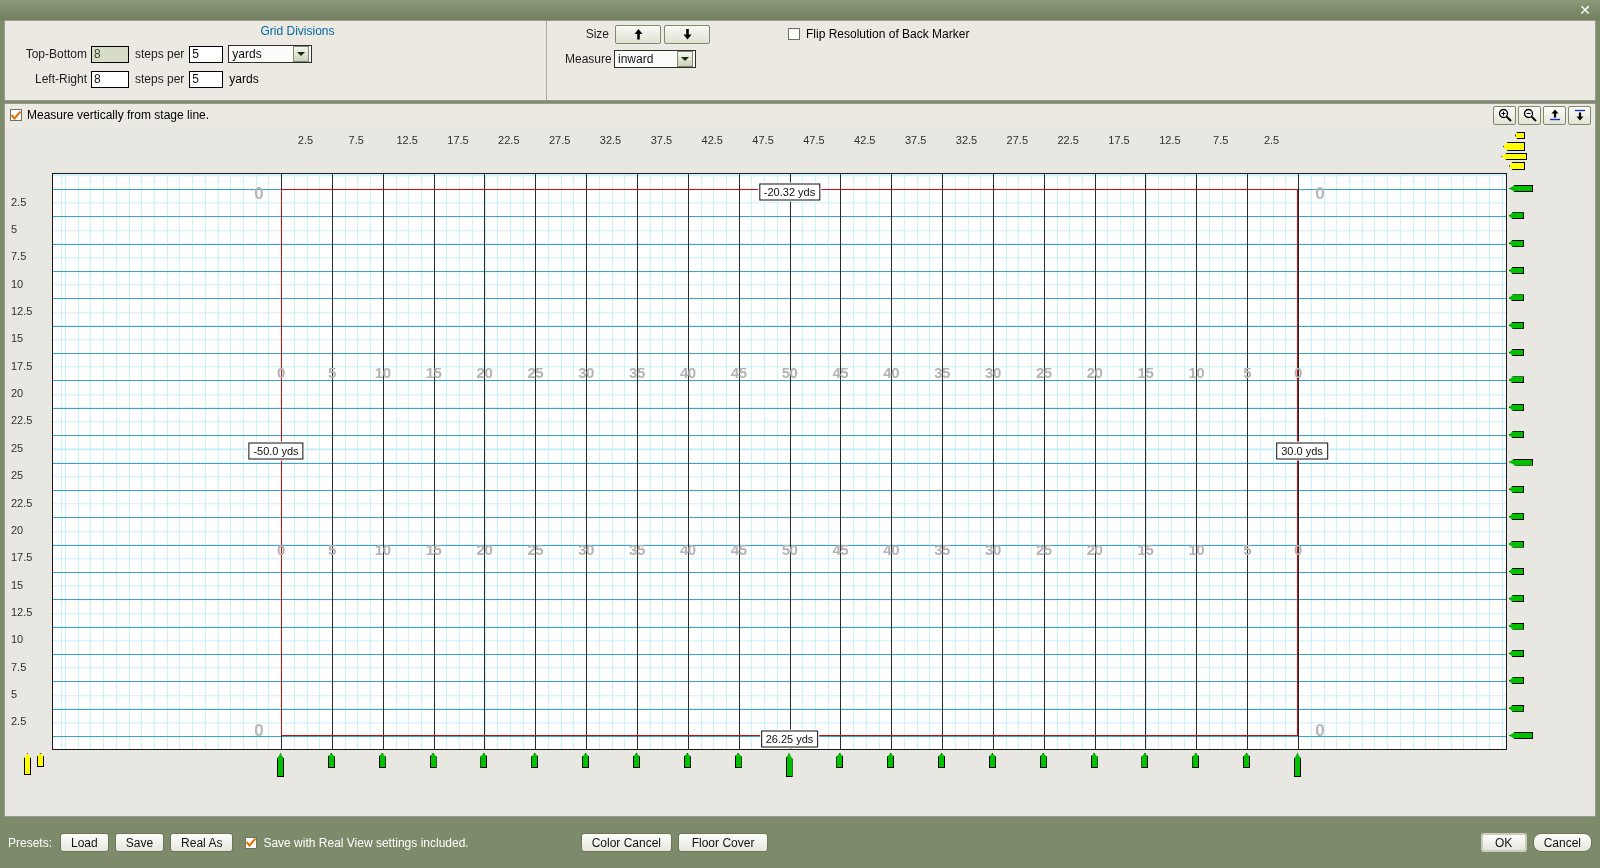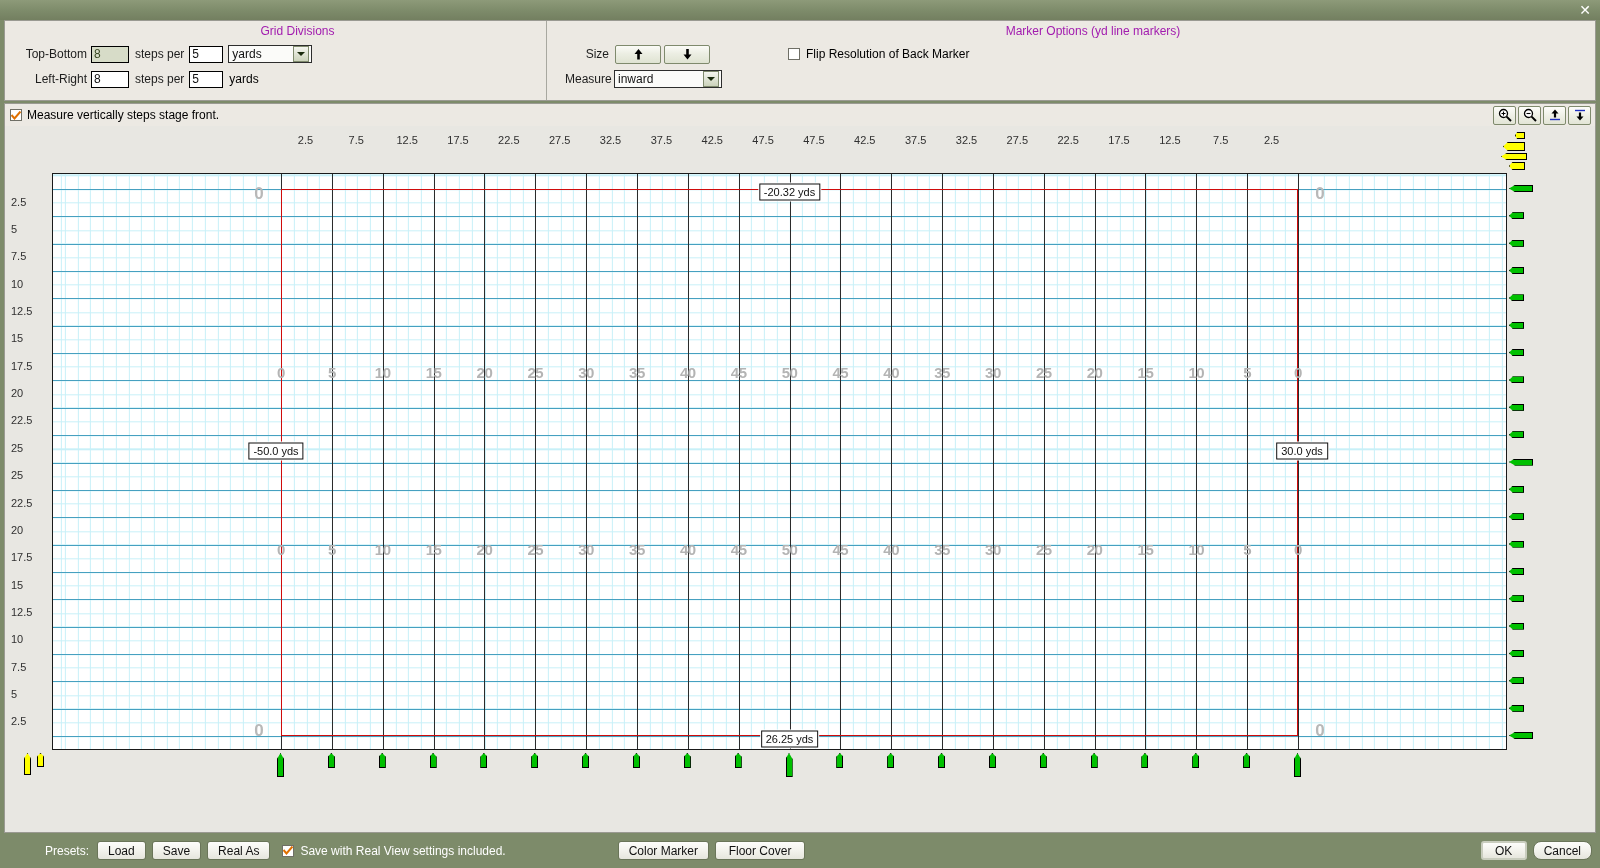--- a/index.html
+++ b/index.html
@@ -42,21 +42,21 @@
     border:1px solid #9a9a92;
     box-sizing:border-box;
   }
   .panel{
     position:relative;
     box-sizing:border-box;
     padding-top:3px;
   }
   .panel + .panel{border-left:1px solid #a8a8a0;}
   .panel-title{
-    text-align:center;font-size:12px;color:#a21caf;
+    text-align:center;font-size:12px;color:#0369a1;
     margin-bottom:6px;
     margin-left:44px;
   }
   .p-divisions{flex:0 0 541px;}
   .p-gridopts{flex:0 0 404px;}
   .p-marker{flex:1 1 auto;}
 
   .frow{display:flex;align-items:center;margin:0 0 5px 0;height:20px;}
   .lbl{font-size:12px;color:#1d1d1d;text-align:right;white-space:nowrap;}
   .txtbox{
@@ -167,24 +167,23 @@
 
   
   .mk-h{position:absolute;height:7px;background:#00c000;border:1px solid #000;box-sizing:border-box;}
   .mk-v{position:absolute;width:7px;background:#00c000;border:1px solid #000;box-sizing:border-box;}
   .mk-y{position:absolute;background:#ffff00;border:1px solid #000;box-sizing:border-box;}
 
   
   .bottombar{
     flex:0 0 33px;
     display:flex;align-items:center;
-    padding:8px 8px;box-sizing:border-box;
+    padding:16px 8px;box-sizing:border-box;
     background:#7d8b6a;
     gap:6px;
-    margin-left:37px;
   }
   .bbtn{
     height:19px;box-sizing:border-box;
     border:1px solid #6a7559;border-radius:3px;
     background:linear-gradient(to bottom,#fdfdfb 0%,#f4f4ee 45%,#e6e6dd 100%);
     font-size:12px;color:#111;
     padding:0 10px;cursor:pointer;
     display:inline-flex;align-items:center;justify-content:center;
     font-family:"Liberation Sans",sans-serif;
   }
@@ -226,21 +225,20 @@
         <div class="lbl" style="width:74px;">Left-Right</div>
         <input class="txtbox" style="width: 38px; margin-left: 4px;" value="8">
         <div class="lbl" style="margin-left:6px;">steps per</div>
         <input class="txtbox" style="width: 34px; margin-left: 5px;" value="5">
         <div class="unit">yards</div>
       </div>
     </div>
 
 
     <div class="panel p-marker">
-      <div class="panel-title">Marker Options (yd line markers)</div>
       <div class="frow" style="padding-left:18px;">
         <div class="lbl" style="width:44px;">Size</div>
         <span style="margin-left:6px;display:inline-flex;">
           <span class="sizebtn">
             <svg width="9" height="11" viewBox="0 0 9 11">
                 <path d="M4.5 0 L8.5 5 L5.8 5 L5.8 10.5 L3.2 10.5 L3.2 5 L0.5 5 Z" fill="#000"></path>
               </svg>
           </span>
           <span class="sizebtn">
             <svg width="9" height="11" viewBox="0 0 9 11">
@@ -248,40 +246,40 @@
               </svg>
           </span>
         </span>
         <span style="display:inline-flex;align-items:center;margin-left:78px;">
           <span class="chk"></span>
           <span style="font-size:12px;margin-left:6px;">Flip Resolution of Back Marker</span>
         </span>
       </div>
       <div class="frow" style="padding-left:18px;">
         <div class="lbl" style="width:44px;">Measure</div>
-        <div class="combo" style="width:108px;margin-left:5px;">
+        <div class="combo" style="width:82px;margin-left:5px;">
           <span class="cval">inward</span>
           <span class="carrow">
             <svg width="8" height="6" viewBox="0 0 8 6">
                 <path d="M0 1 L4 5 L8 1 Z" fill="#1a2a0d"></path>
               </svg>
           </span>
         </div>
       </div>
     </div>
   </div>
 
   <div class="toolbar">
     <div class="tb-left">
       <span class="chk">
         <svg width="10" height="9" viewBox="0 0 10 9">
             <path d="M0.5 4 L3.5 7.5 L9.5 0.5" stroke="#e07000" stroke-width="2" fill="none"></path>
           </svg>
       </span>
-      <span>Measure vertically steps stage front.</span>
+      <span>Measure vertically from stage line.</span>
     </div>
     <div class="tb-right">
       <span class="tbtn">
         <svg width="14" height="14" viewBox="0 0 14 14">
           <circle cx="5.5" cy="5.5" r="4" fill="#fff" stroke="#000" stroke-width="1.3"></circle>
           <path d="M8.6 8.6 L13 13" stroke="#000" stroke-width="2"></path>
           <path d="M3.5 5.5 H7.5 M5.5 3.5 V7.5" stroke="#000" stroke-width="1.1"></path>
         </svg>
       </span>
       <span class="tbtn">
@@ -552,20 +550,20 @@
     <span class="bbtn" style="min-width:46px;">Load</span>
     <span class="bbtn" style="min-width:46px;">Save</span>
     <span class="bbtn" style="min-width:58px;">Real As</span>
     <span class="chk" style="margin-left:6px;">
       <svg width="10" height="9" viewBox="0 0 10 9">
           <path d="M0.5 4 L3.5 7.5 L9.5 0.5" stroke="#e07000" stroke-width="2" fill="none"></path>
         </svg>
     </span>
     <span class="savechk-lbl">Save with Real View settings included.</span>
     <span style="width:100px;"></span>
-    <span class="bbtn wide">Color Marker</span>
+    <span class="bbtn wide">Color Cancel</span>
     <span class="bbtn wide">Floor Cover</span>
     <span class="bspacer"></span>
     <span class="bbtn ok">OK</span>
     <span class="bbtn" style="min-width:56px;border-radius:8px;">Cancel</span>
   </div>
 
 </div>
 
 </body></html>

